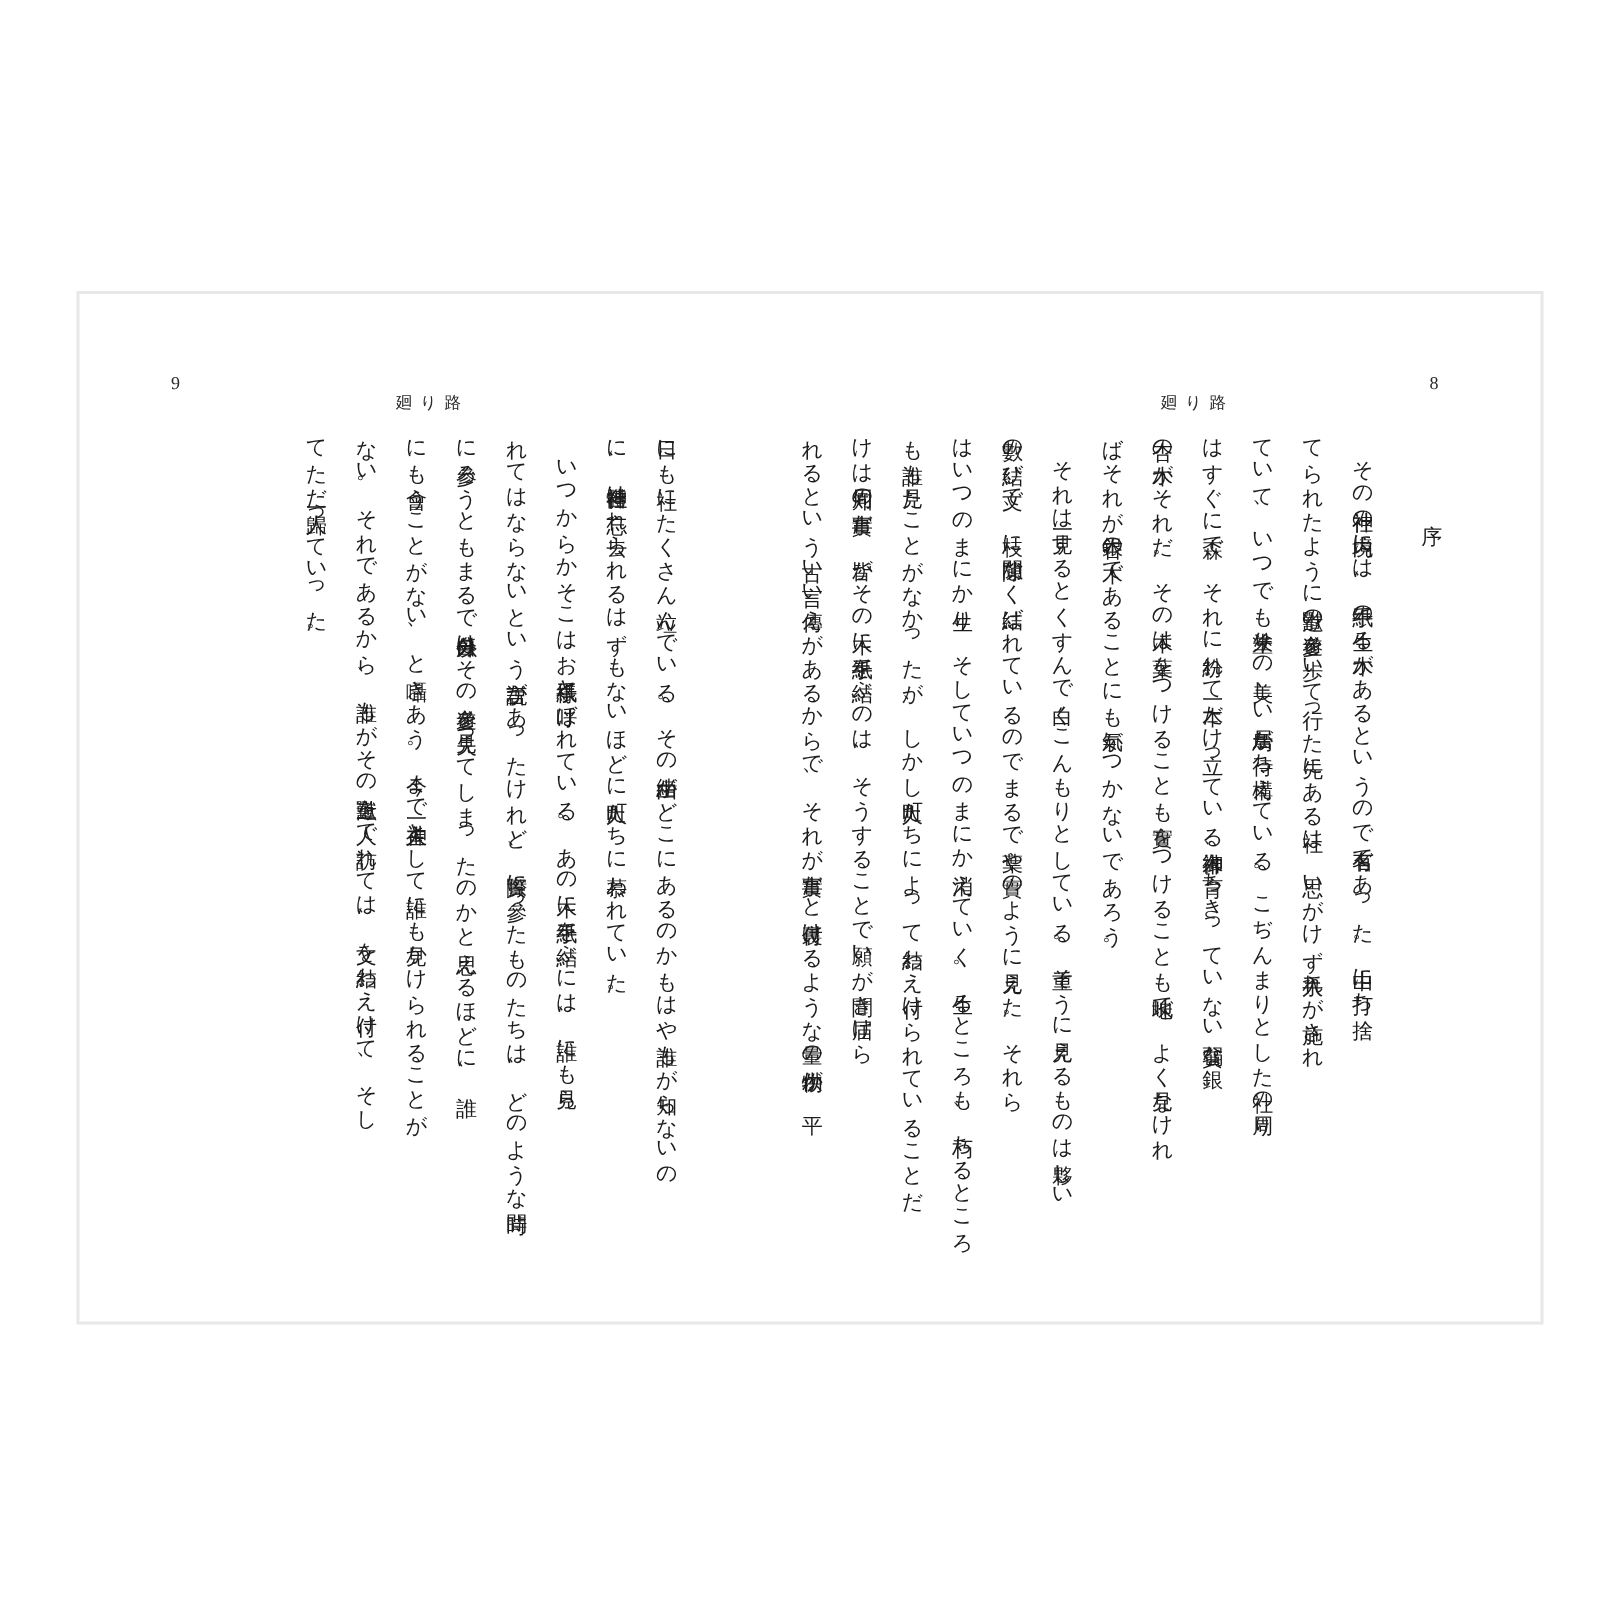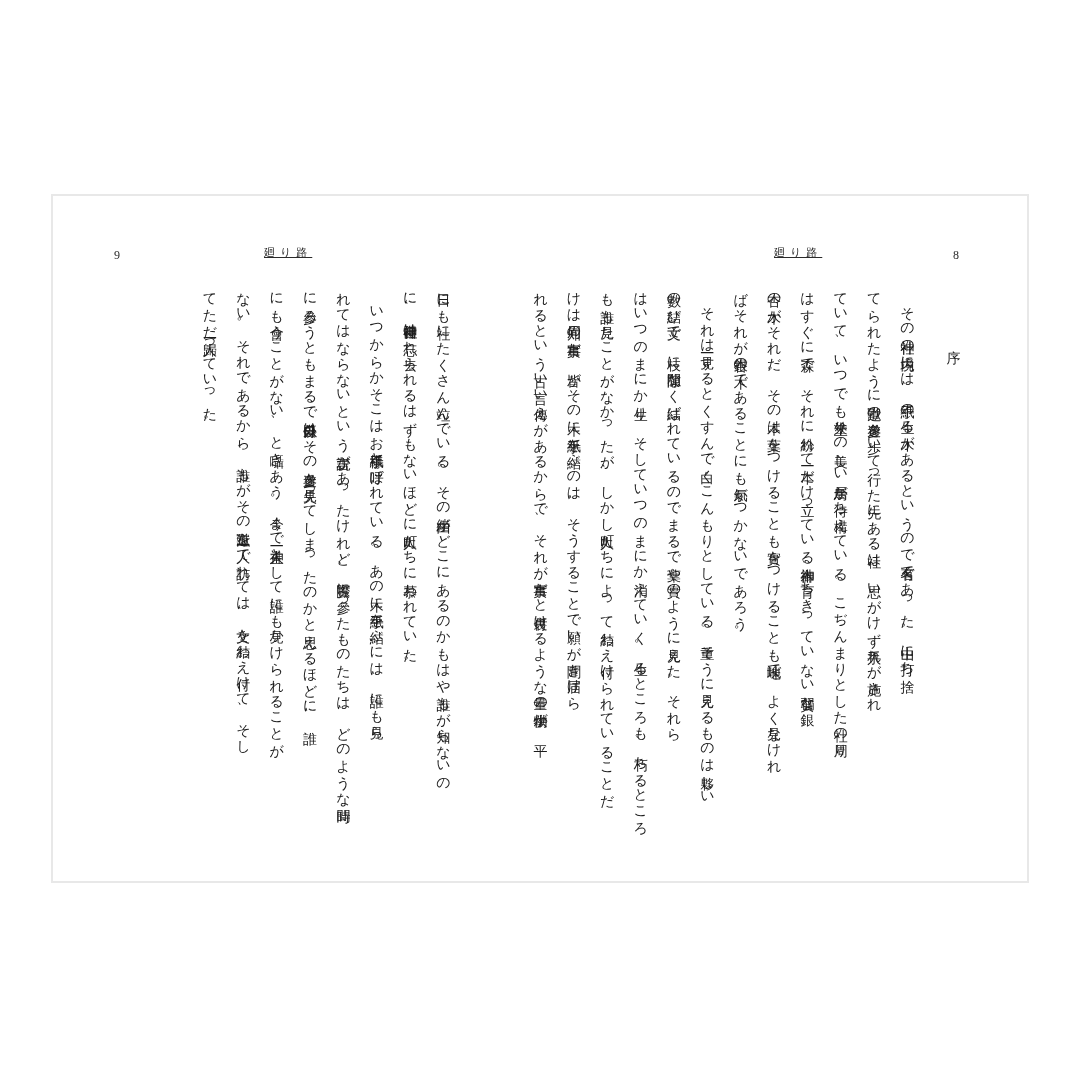--- a/index.html
+++ b/index.html
@@ -17,26 +17,25 @@
   .spread {
     position: absolute;
     left: 51px; top: 194px;
     width: 978px; height: 689px;
     box-sizing: border-box;
     background: #ffffff;
     border: 2px solid #e8e8e8;
   }
   .running-head {
     position: absolute;
-    top: 245px;
+    top: 261px;
     font-size: 11px;
     letter-spacing: 5px;
     color: #2a2a2a;
     white-space: nowrap;
-    text-decoration: underline;
   }
   .running-head.left  { left: 264px; }
   .running-head.right { left: 774px; }
   .page-num {
     position: absolute;
     top: 248px;
     font-size: 12px;
     color: #2a2a2a;
   }
   .page-num.left  { left: 114px; }

